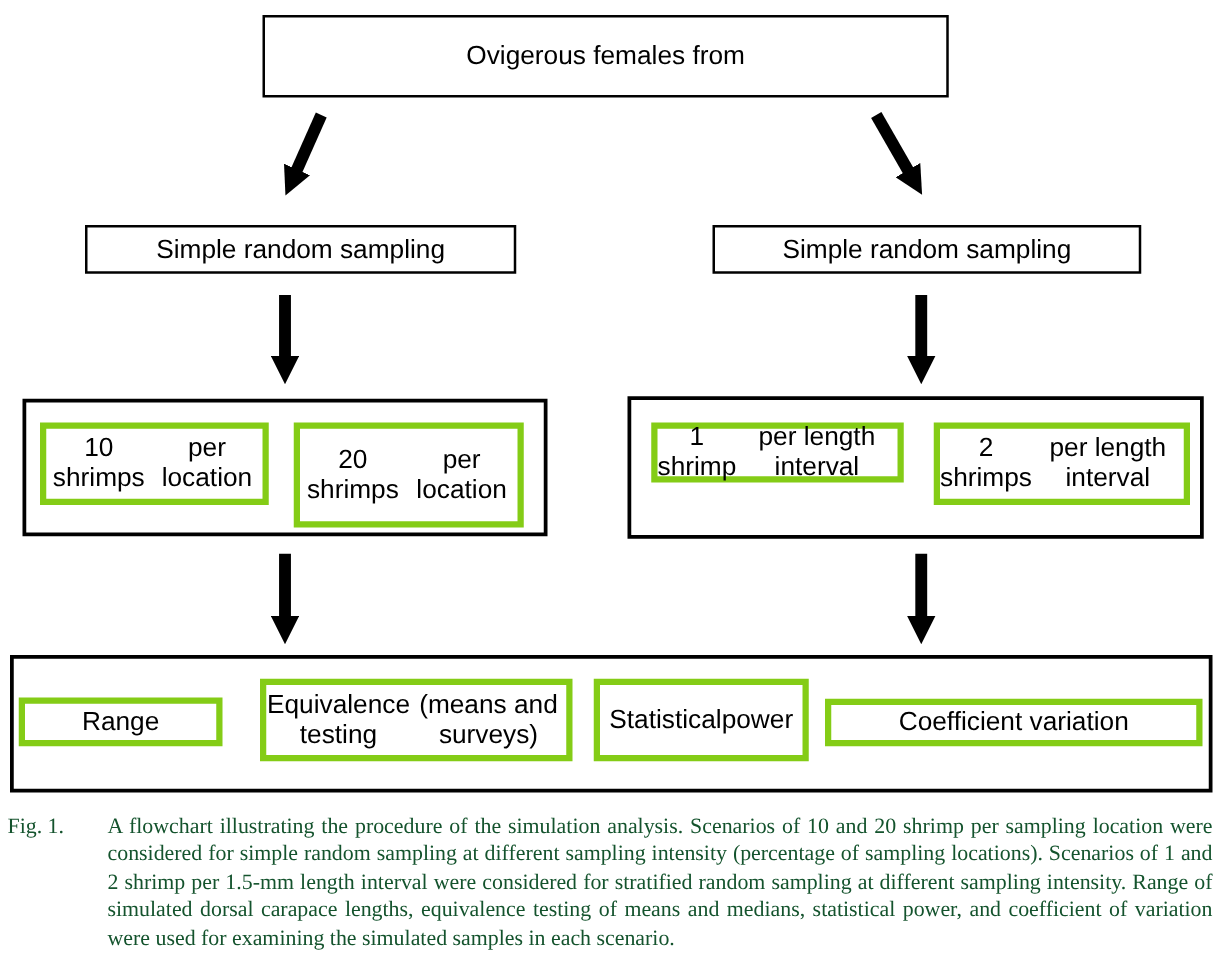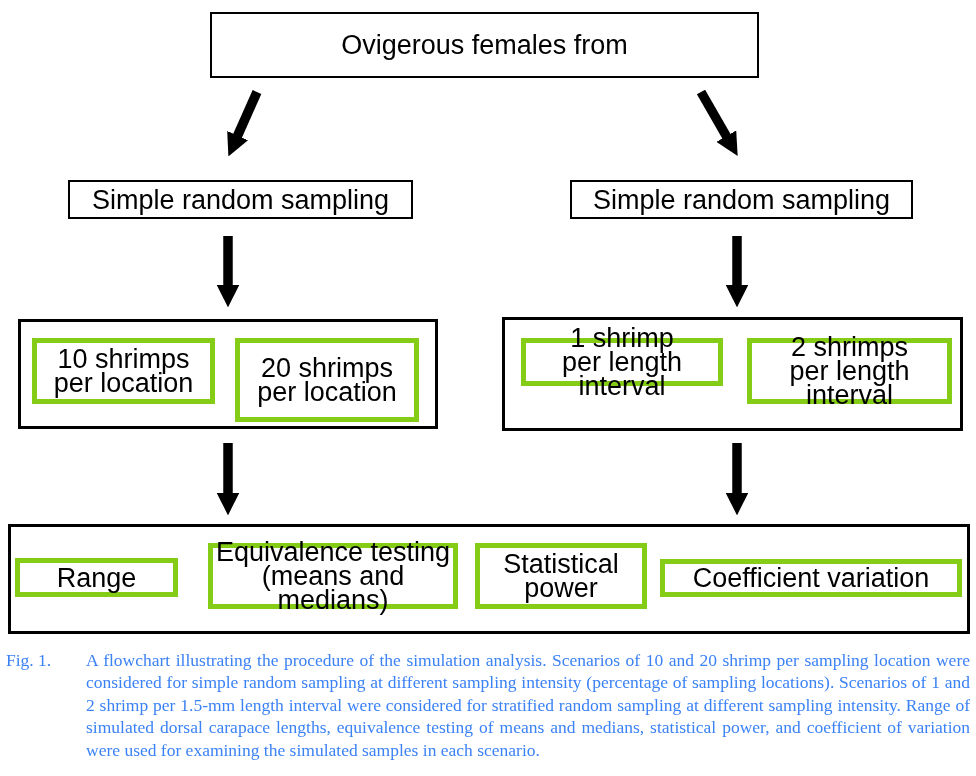--- a/index.html
+++ b/index.html
@@ -16,41 +16,42 @@
     position: absolute;
     left: 0; top: 0;
     width: 976px; height: 776px;
     pointer-events: none;
   }
   .box {
     position: absolute;
     box-sizing: border-box;
     background: #ffffff;
     display: flex;
-    flex-direction: column;
+    flex-direction: row;
+    align-items: center;
     justify-content: center;
     text-align: center;
-    font-size: 27px;
+    font-size: 21px;
     line-height: 24px;
   }
   .b2 { border: 2px solid #000000; }
   .b3 { border: 3px solid #000000; }
   .inner { border: 5px solid #84cc16; }
   .container { background: #ffffff; }
   .top-box { line-height: 26px; }
   .caption {
     position: absolute;
     left: 6px;
     top: 649px;
     width: 964px;
     display: flex;
     font-family: "Liberation Serif", serif;
     font-size: 17.5px;
     line-height: 22.4px;
-    color: #3b82f6;
+    color: #14532d;
   }
   .fig-label { width: 80px; flex: none; }
   .cap-body {
     flex: 1;
     text-align: justify;
     text-align-last: left;
   }
 </style>
 </head>
 <body>
@@ -101,21 +102,21 @@
     <span>2 shrimps</span>
     <span>per length interval</span>
   </div>
 
   <div class="box b3 container" style="left:8px; top:524px; width:962px; height:110px;"></div>
   <div class="box inner" style="left:15px; top:558px; width:163px; height:39px;">
     <span>Range</span>
   </div>
   <div class="box inner" style="left:208px; top:543px; width:250px; height:66px;">
     <span>Equivalence testing</span>
-    <span>(means and medians)</span>
+    <span>(means and surveys)</span>
   </div>
   <div class="box inner" style="left:475px; top:543px; width:172px; height:66px;">
     <span>Statistical</span>
     <span>power</span>
   </div>
   <div class="box inner" style="left:660px; top:559px; width:302px; height:38px;">
     <span>Coefficient variation</span>
   </div>
 
   <div class="caption">

